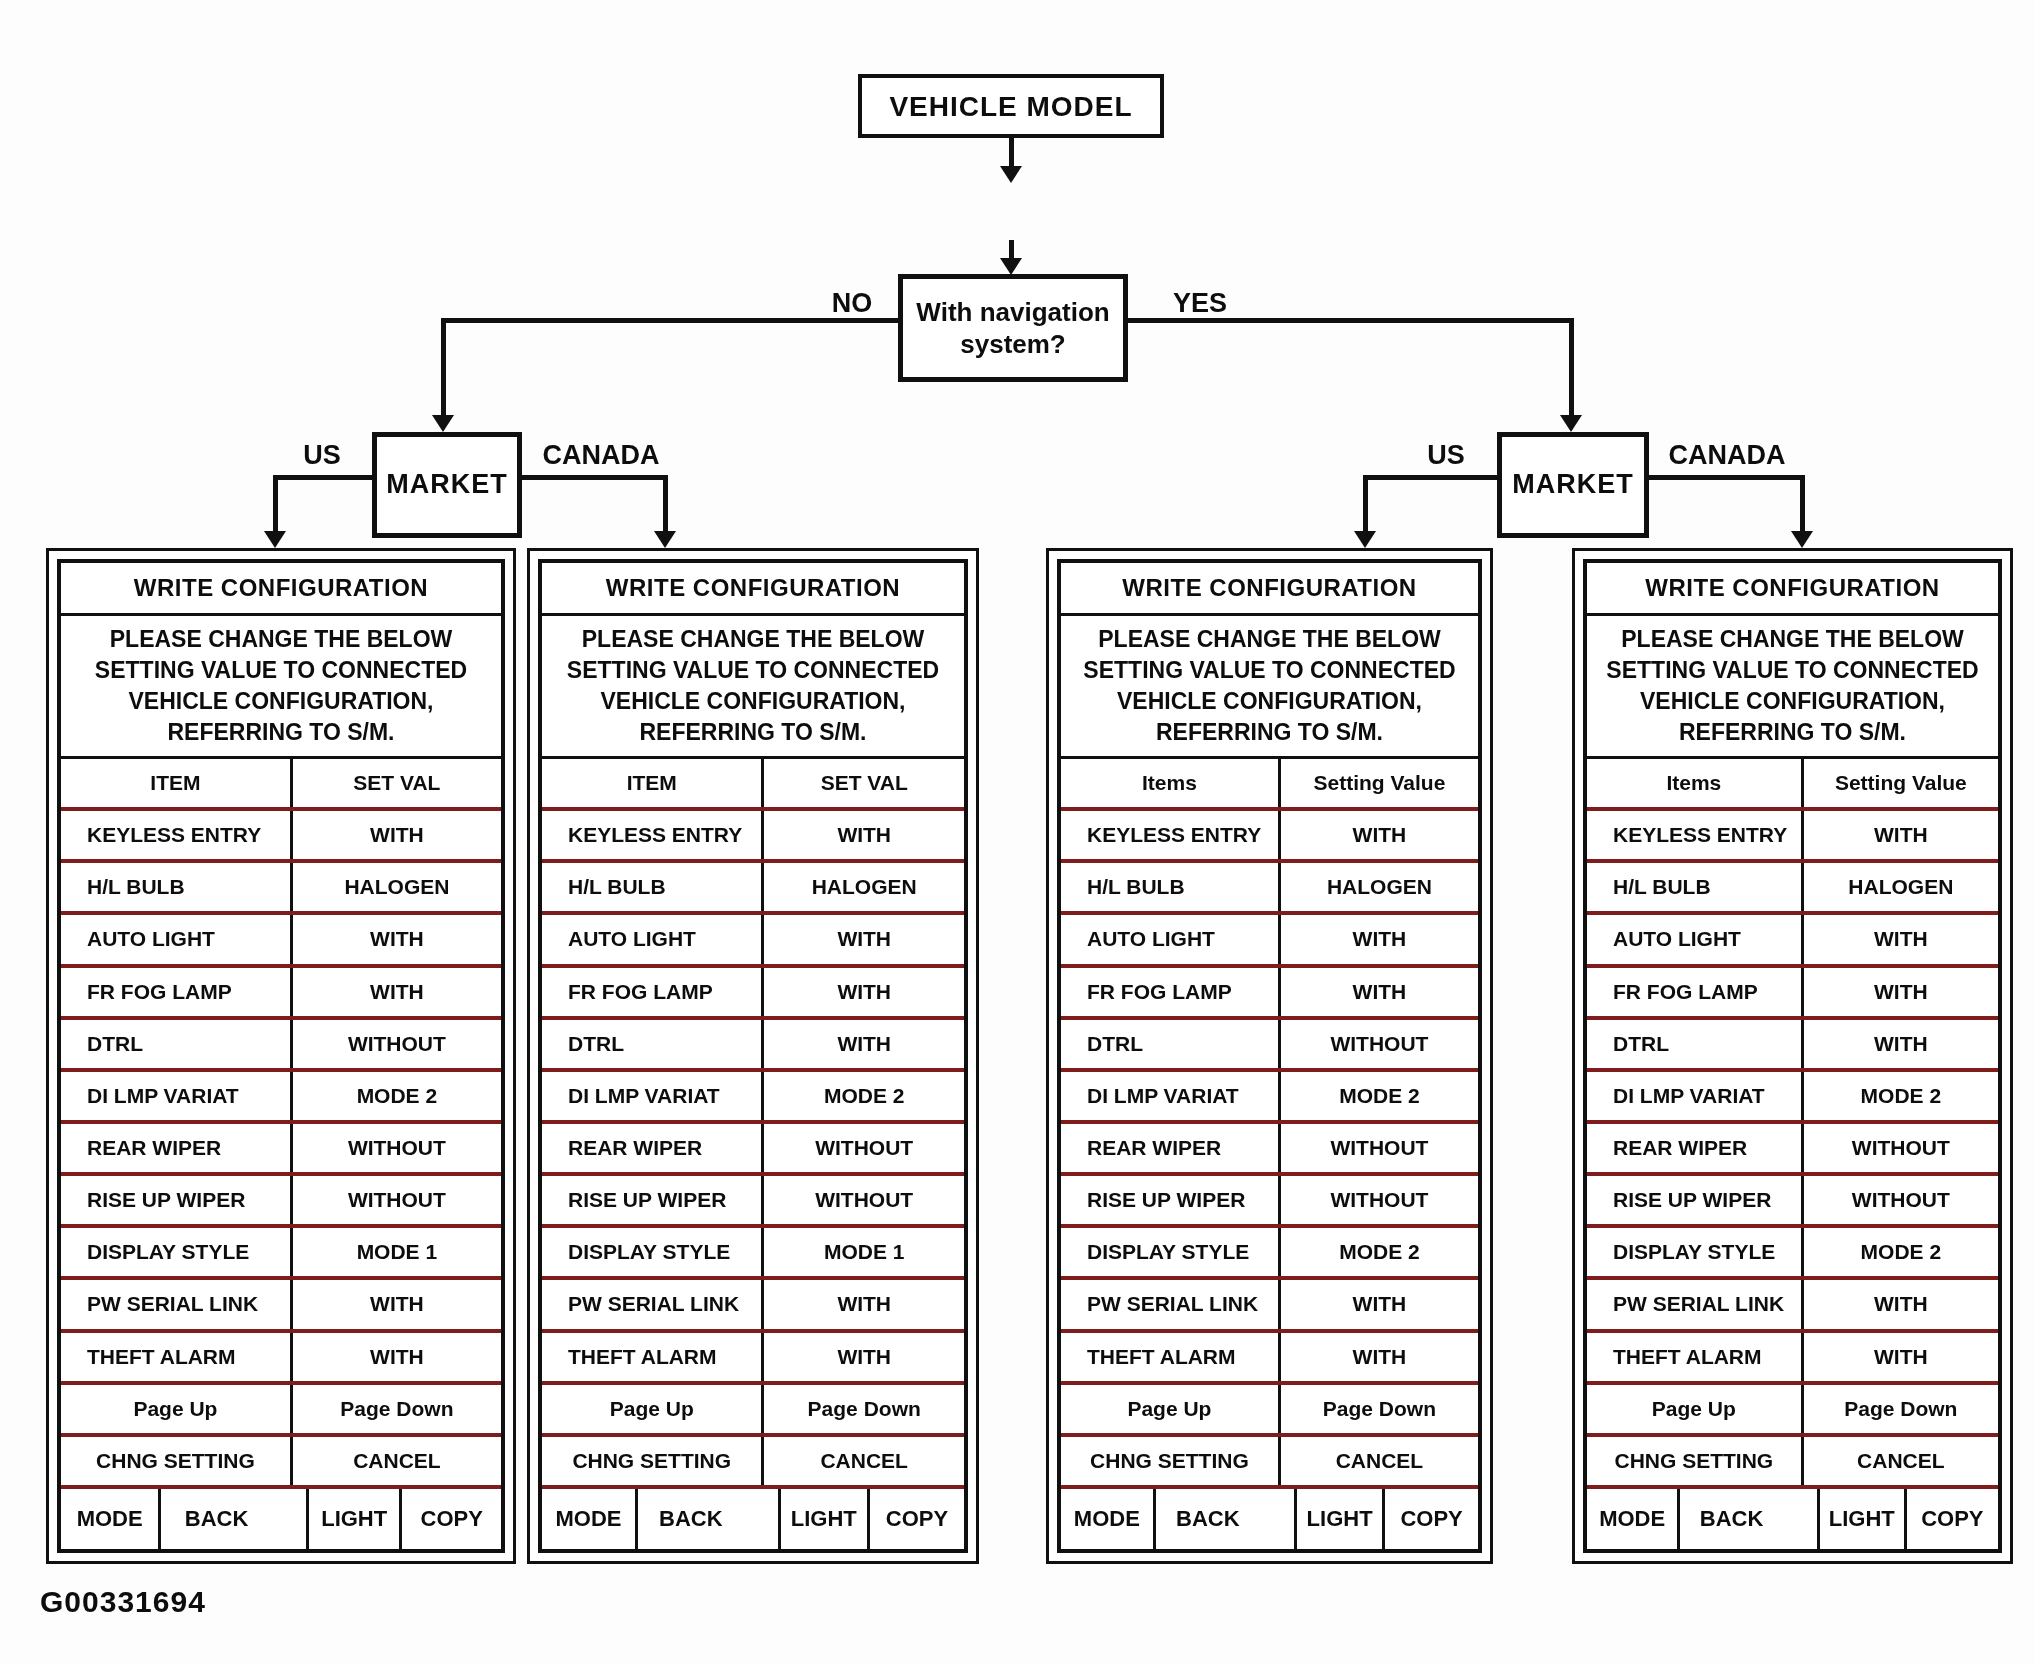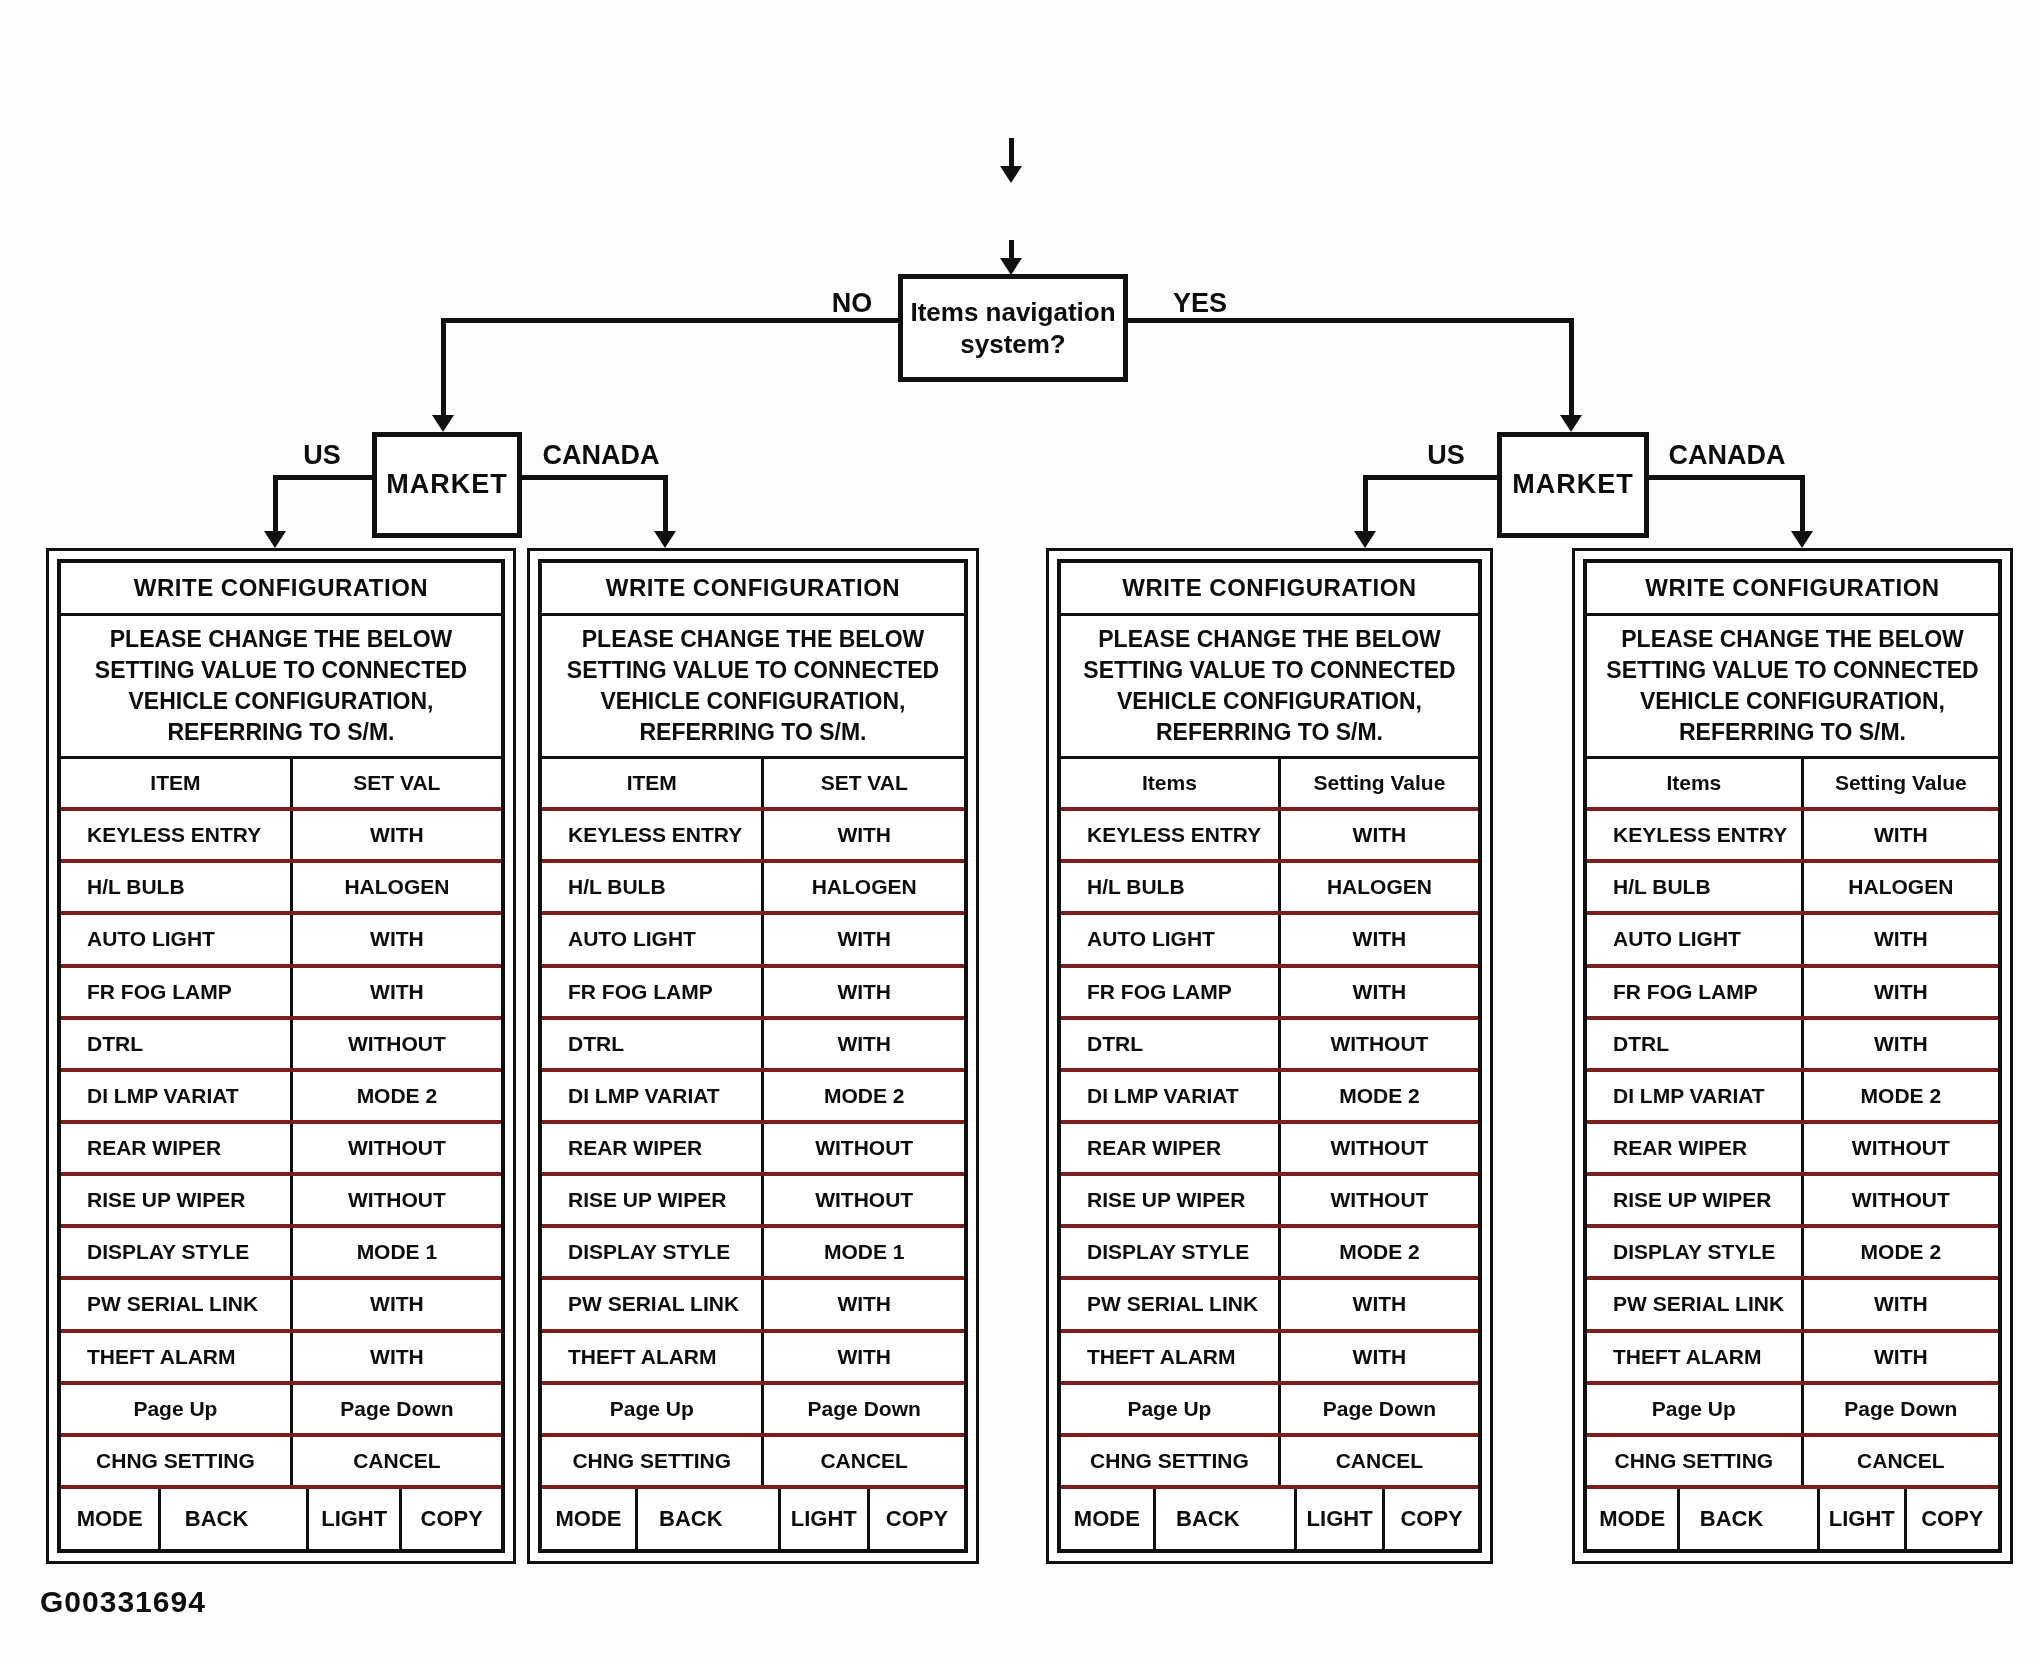--- a/index.html
+++ b/index.html
@@ -68,27 +68,28 @@
   .p-foot .fcell:nth-child(2){width:28%;border-left:3px solid #101010;}
   .p-foot .fcell:nth-child(3){width:23%;border-left:3px solid #101010;margin-left:34px;}
   .p-foot .fcell:nth-child(4){width:25%;border-left:3px solid #101010;}
   #figure-id{position:absolute;left:40px;top:1585px;font-size:30px;letter-spacing:1px;}
 </style>
 </head>
 <body>
 
 <div class="stage">
 
+  <div class="node" id="vehicle-model">VEHICLE MODEL</div>
   <div class="vline" style="left:1009px;top:138px;height:30px;"></div>
   <div class="arrow-down" style="left:1000px;top:166px;"></div>
 
   <div class="vline" style="left:1009px;top:240px;height:20px;"></div>
   <div class="arrow-down" style="left:1000px;top:258px;"></div>
 
-  <div class="node" id="nav-box">Items navigation
+  <div class="node" id="nav-box">With navigation
 system?</div>
   <div class="edge-label" id="no-label">NO</div>
   <div class="edge-label" id="yes-label">YES</div>
 
   <div class="hline" style="left:441px;top:318px;width:457px;"></div>
   <div class="vline" style="left:441px;top:318px;height:100px;"></div>
   <div class="arrow-down" style="left:432px;top:415px;"></div>
 
   <div class="hline" style="left:1128px;top:318px;width:446px;"></div>
   <div class="vline" style="left:1569px;top:318px;height:100px;"></div>

